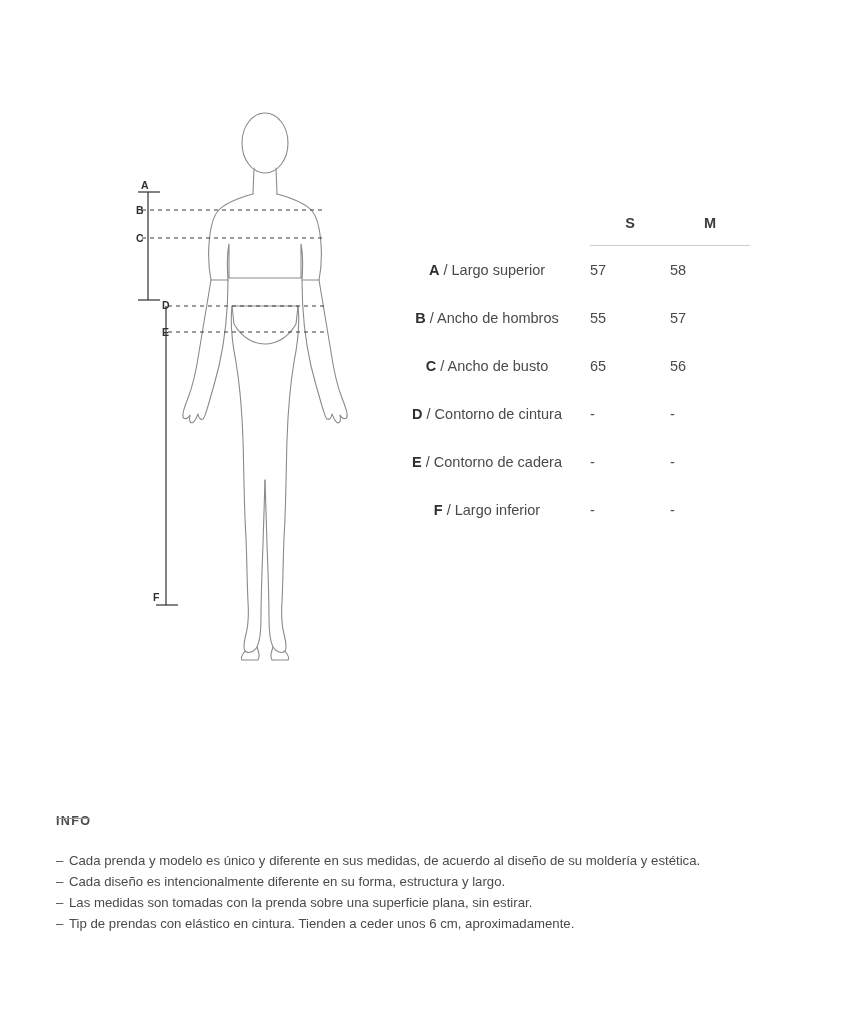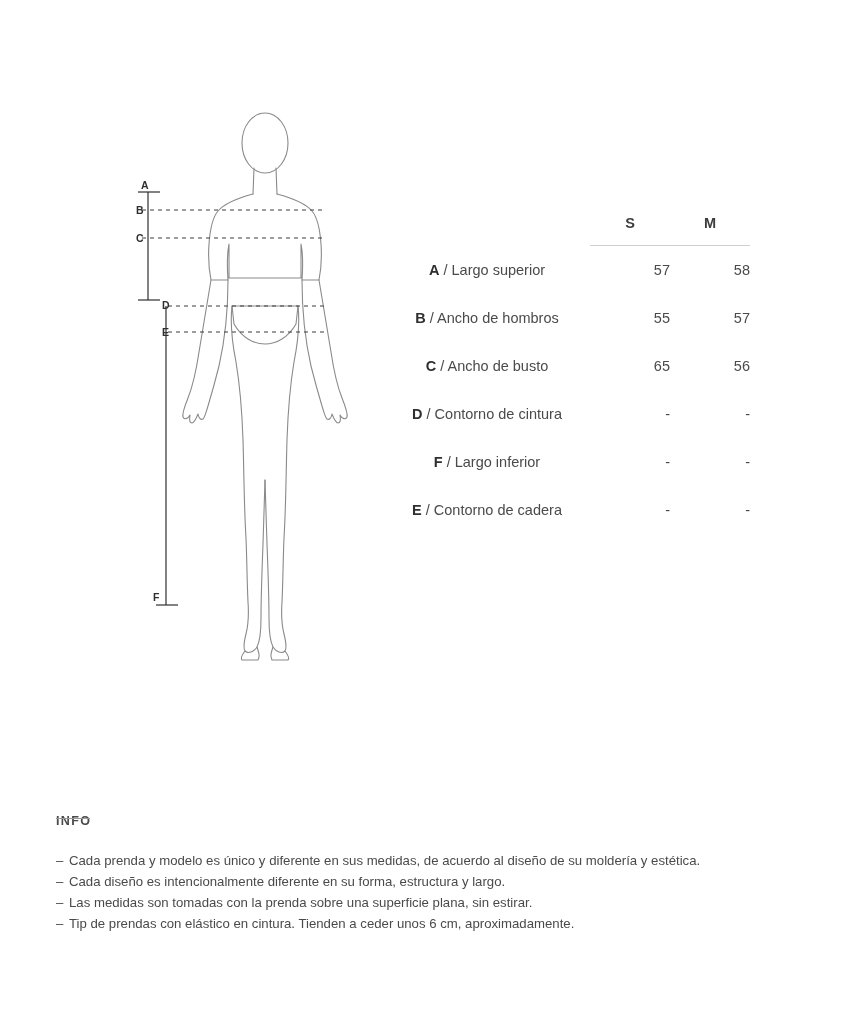--- a/index.html
+++ b/index.html
@@ -55,21 +55,21 @@
     border-bottom: 1px solid #cfcfcf;
   }
   #measurement-table th.row-label-head {
     border-bottom: none;
     width: 210px;
   }
   #measurement-table td {
     font-size: 14.5px;
     color: #4a4a4a;
     padding: 16px 0;
-    text-align: right;
+    text-align: left;
     font-weight: 400;
   }
   #measurement-table td.row-label {
     text-align: center;
     padding-left: 4px;
     font-weight: 400;
   }
   #measurement-table td.row-label .letter {
     font-weight: bold;
     color: #2f2f2f;
@@ -238,26 +238,26 @@
           <td class="row-label"><span class="letter">C</span><span> / Ancho de busto</span></td>
           <td>65</td>
           <td>56</td>
         </tr>
         <tr>
           <td class="row-label"><span class="letter">D</span><span> / Contorno de cintura</span></td>
           <td>-</td>
           <td>-</td>
         </tr>
         <tr>
+          <td class="row-label"><span class="letter">E</span><span> / Contorno de cadera</span></td>
+          <td>-</td>
+          <td>-</td>
+        </tr>
+        <tr>
           <td class="row-label"><span class="letter">F</span><span> / Largo inferior</span></td>
-          <td>-</td>
-          <td>-</td>
-        </tr>
-        <tr>
-          <td class="row-label"><span class="letter">E</span><span> / Contorno de cadera</span></td>
           <td>-</td>
           <td>-</td>
         </tr>
       </tbody>
     </table>
   </div>
 </div>
 
 <div id="info-section">
   <div id="info-title">INFO</div>

